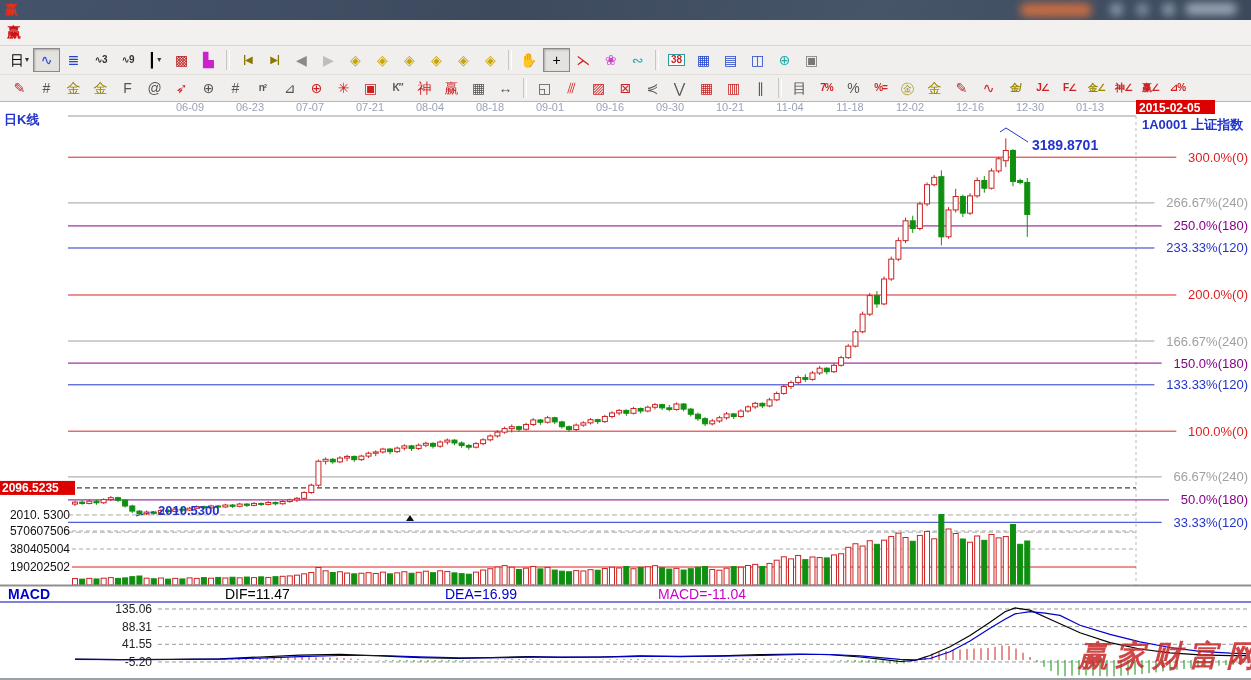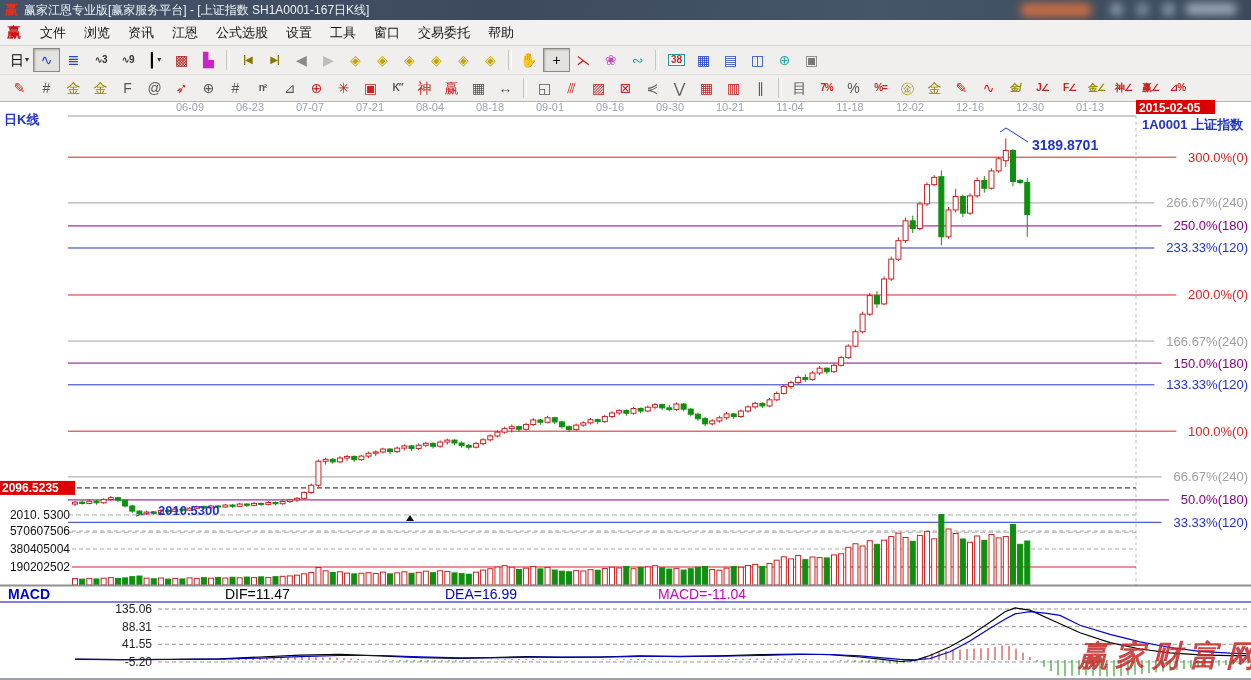--- a/index.html
+++ b/index.html
@@ -34,31 +34,29 @@
   .tbtn .boxed{border:1px solid #2a9a9a;color:#cc2222;font-size:10px;font-weight:bold;padding:0 2px;background:#fff;}
   
   #chart-svg{position:absolute;left:0;top:100px;}
 </style>
 </head>
 <body>
 
 <div class="app">
   <div class="titlebar">
     <span class="logo">赢</span>
-    <span>赢家江恩专业版[赢家服务平台] - [上证指数  SH1A0001-167日K线]</span>
     <div class="overlay ov-pill"></div>
     <div class="overlay ov-dot1"></div>
     <div class="overlay ov-dot2"></div>
     <div class="overlay ov-dot3"></div>
     <div class="overlay ov-streak"></div>
   </div>
 
   <div class="menubar">
     <span class="logo">赢</span>
-    <span id="menu-items"><span class="menu-item">文件</span><span class="menu-item">浏览</span><span class="menu-item">资讯</span><span class="menu-item">江恩</span><span class="menu-item">公式选股</span><span class="menu-item">设置</span><span class="menu-item">工具</span><span class="menu-item">窗口</span><span class="menu-item">交易委托</span><span class="menu-item">帮助</span></span>
   </div>
 
   <div class="toolbar tb1" id="toolbar1">
       <span style="width: 6px;"></span>
       <div class="tbtn">
         <span style="color: rgb(0, 0, 0);">日</span>
         <span class="dd">▾</span>
       </div>
       <div class="tbtn pressed">
         <span style="color: rgb(34, 68, 204);">∿</span>

